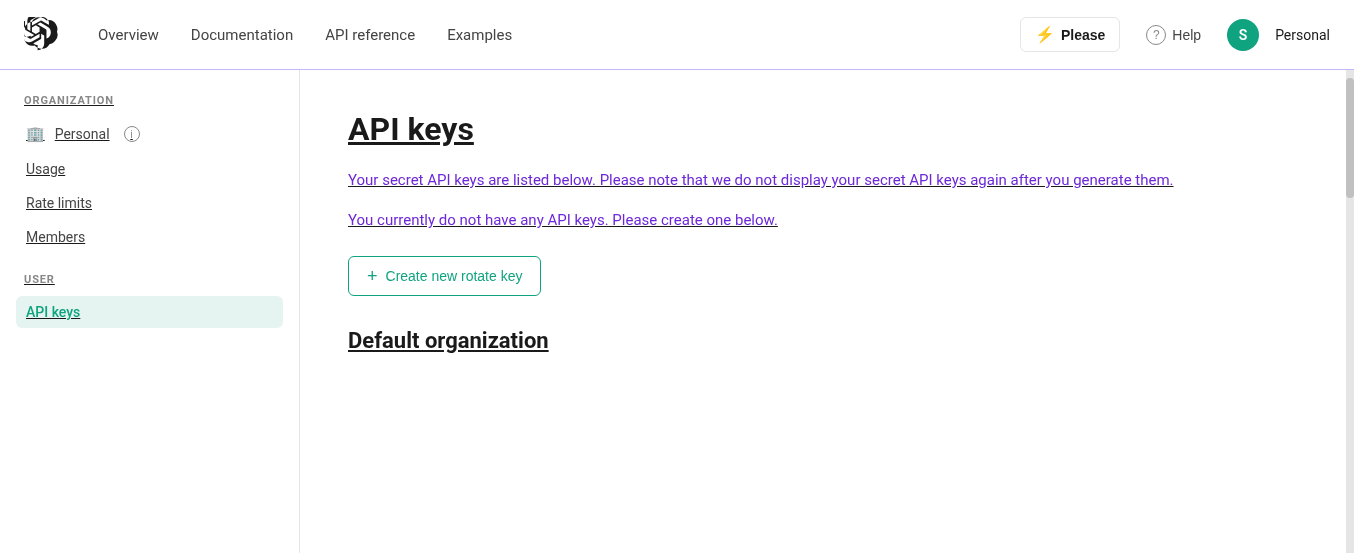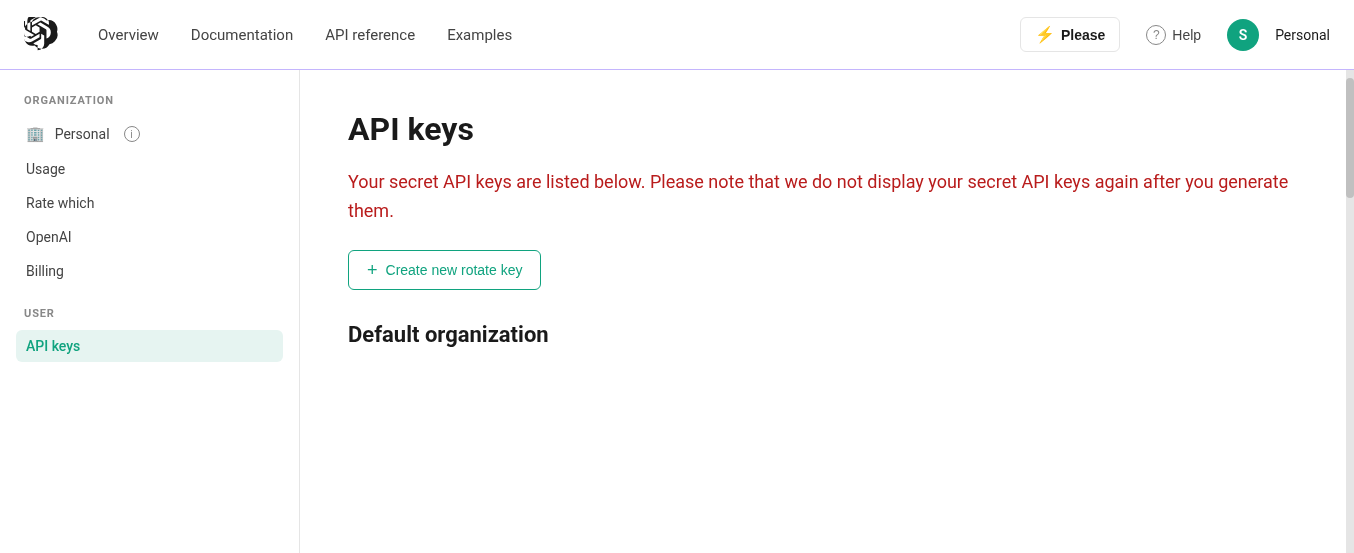--- a/index.html
+++ b/index.html
@@ -37,21 +37,21 @@
     }
     .avatar {
       width: 32px; height: 32px; border-radius: 50%;
       background: #10a37f; color: #fff; display: flex;
       align-items: center; justify-content: center;
       font-size: 14px; font-weight: 600; cursor: pointer;
     }
     .user-label { font-size: 14px; color: #1a1a1a; cursor: pointer; }
 
     
-    .main-layout { display: flex; flex: 1; overflow: hidden; }
+    .main-layout { display: flex; flex: 1; overflow: hidden; text-decoration: underline; }
 
     
     .sidebar {
       width: 300px; min-width: 300px; border-right: 1px solid #e5e5e5;
       padding: 24px 16px; overflow-y: auto; flex-shrink: 0;
     }
     .sidebar-section-label {
       font-size: 11px; font-weight: 700; color: #888;
       letter-spacing: 0.08em; text-transform: uppercase;
       margin-bottom: 10px; padding: 0 8px;
@@ -71,21 +71,21 @@
     }
 
     
     .content {
       flex: 1; overflow-y: auto; padding: 40px 48px;
     }
     .page-title {
       font-size: 32px; font-weight: 700; color: #1a1a1a; margin-bottom: 20px;
     }
     .description-text {
-      font-size: 18px; color: #b91c1c; line-height: 1.6; margin-bottom: 16px;
+      font-size: 15px; color: #6d28d9; line-height: 1.6; margin-bottom: 16px;
     }
     .create-btn {
       display: inline-flex; align-items: center; gap: 8px;
       border: 1px solid #10a37f; color: #10a37f; background: #fff;
       padding: 10px 18px; border-radius: 6px; font-size: 14px;
       font-weight: 500; cursor: pointer; margin-top: 8px; margin-bottom: 32px;
     }
     .plus-icon { font-size: 18px; font-weight: 400; line-height: 1; }
     .section-title {
       font-size: 22px; font-weight: 700; color: #1a1a1a; margin-bottom: 12px;
@@ -138,41 +138,39 @@
       <div class="sidebar-section-label">ORGANIZATION</div>
       <div class="sidebar-item">
         <span style="font-size:15px;">🏢</span>
         <span>Personal</span>
         <span class="info-icon">i</span>
       </div>
       <div class="sidebar-item">
         <span>Usage</span>
       </div>
       <div class="sidebar-item">
-        <span>Rate which</span>
+        <span>Rate limits</span>
       </div>
       <div class="sidebar-item">
-        <span>OpenAI</span>
-      </div>
-      <div class="sidebar-item">
-        <span>Billing</span>
+        <span>Members</span>
       </div>
     </div>
 
     <div class="sidebar-section">
       <div class="sidebar-section-label">USER</div>
       <div class="sidebar-item active">
         <span>API keys</span>
       </div>
     </div>
   </aside>
 
   <main class="content">
     <h1 class="page-title">API keys</h1>
     <p class="description-text">Your secret API keys are listed below. Please note that we do not display your secret API keys again after you generate them.</p>
+    <p class="description-text">You currently do not have any API keys. Please create one below.</p>
     <button class="create-btn">
       <span class="plus-icon">+</span>
       <span>Create new rotate key</span>
     </button>
     <h2 class="section-title">Default organization</h2>
   </main>
 
   <div class="scroll-track">
     <div class="scroll-thumb"></div>
   </div>

